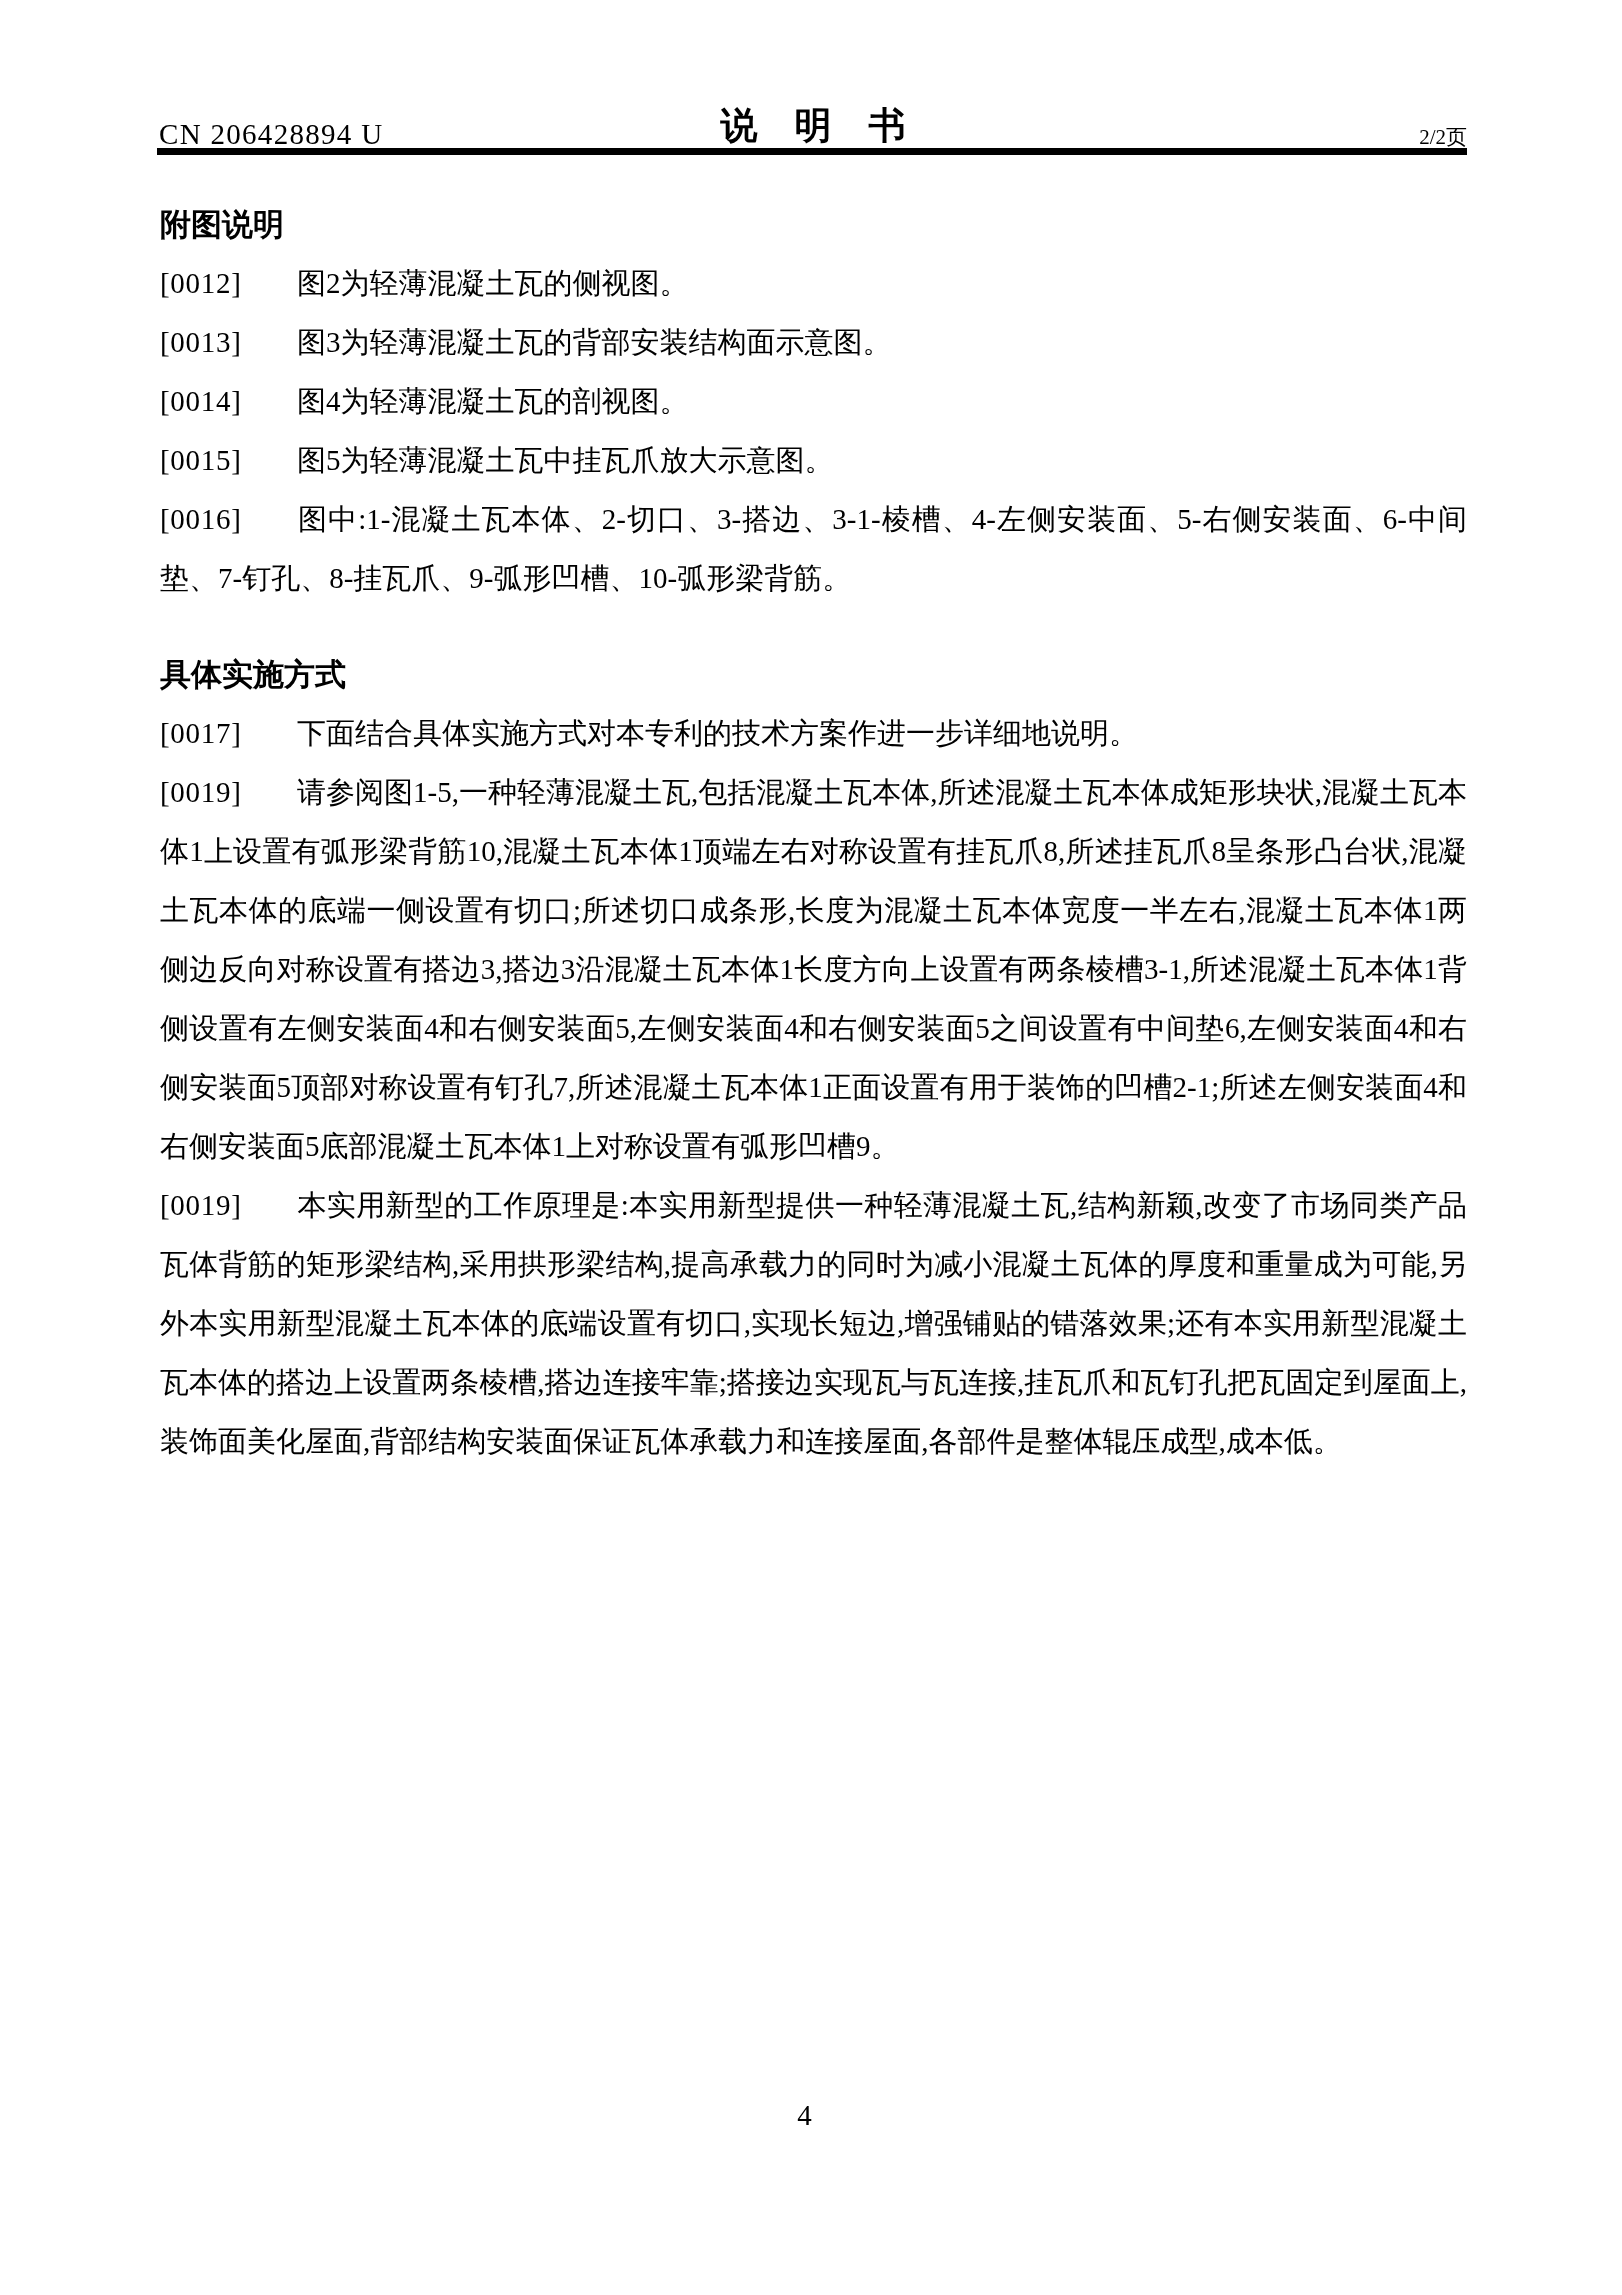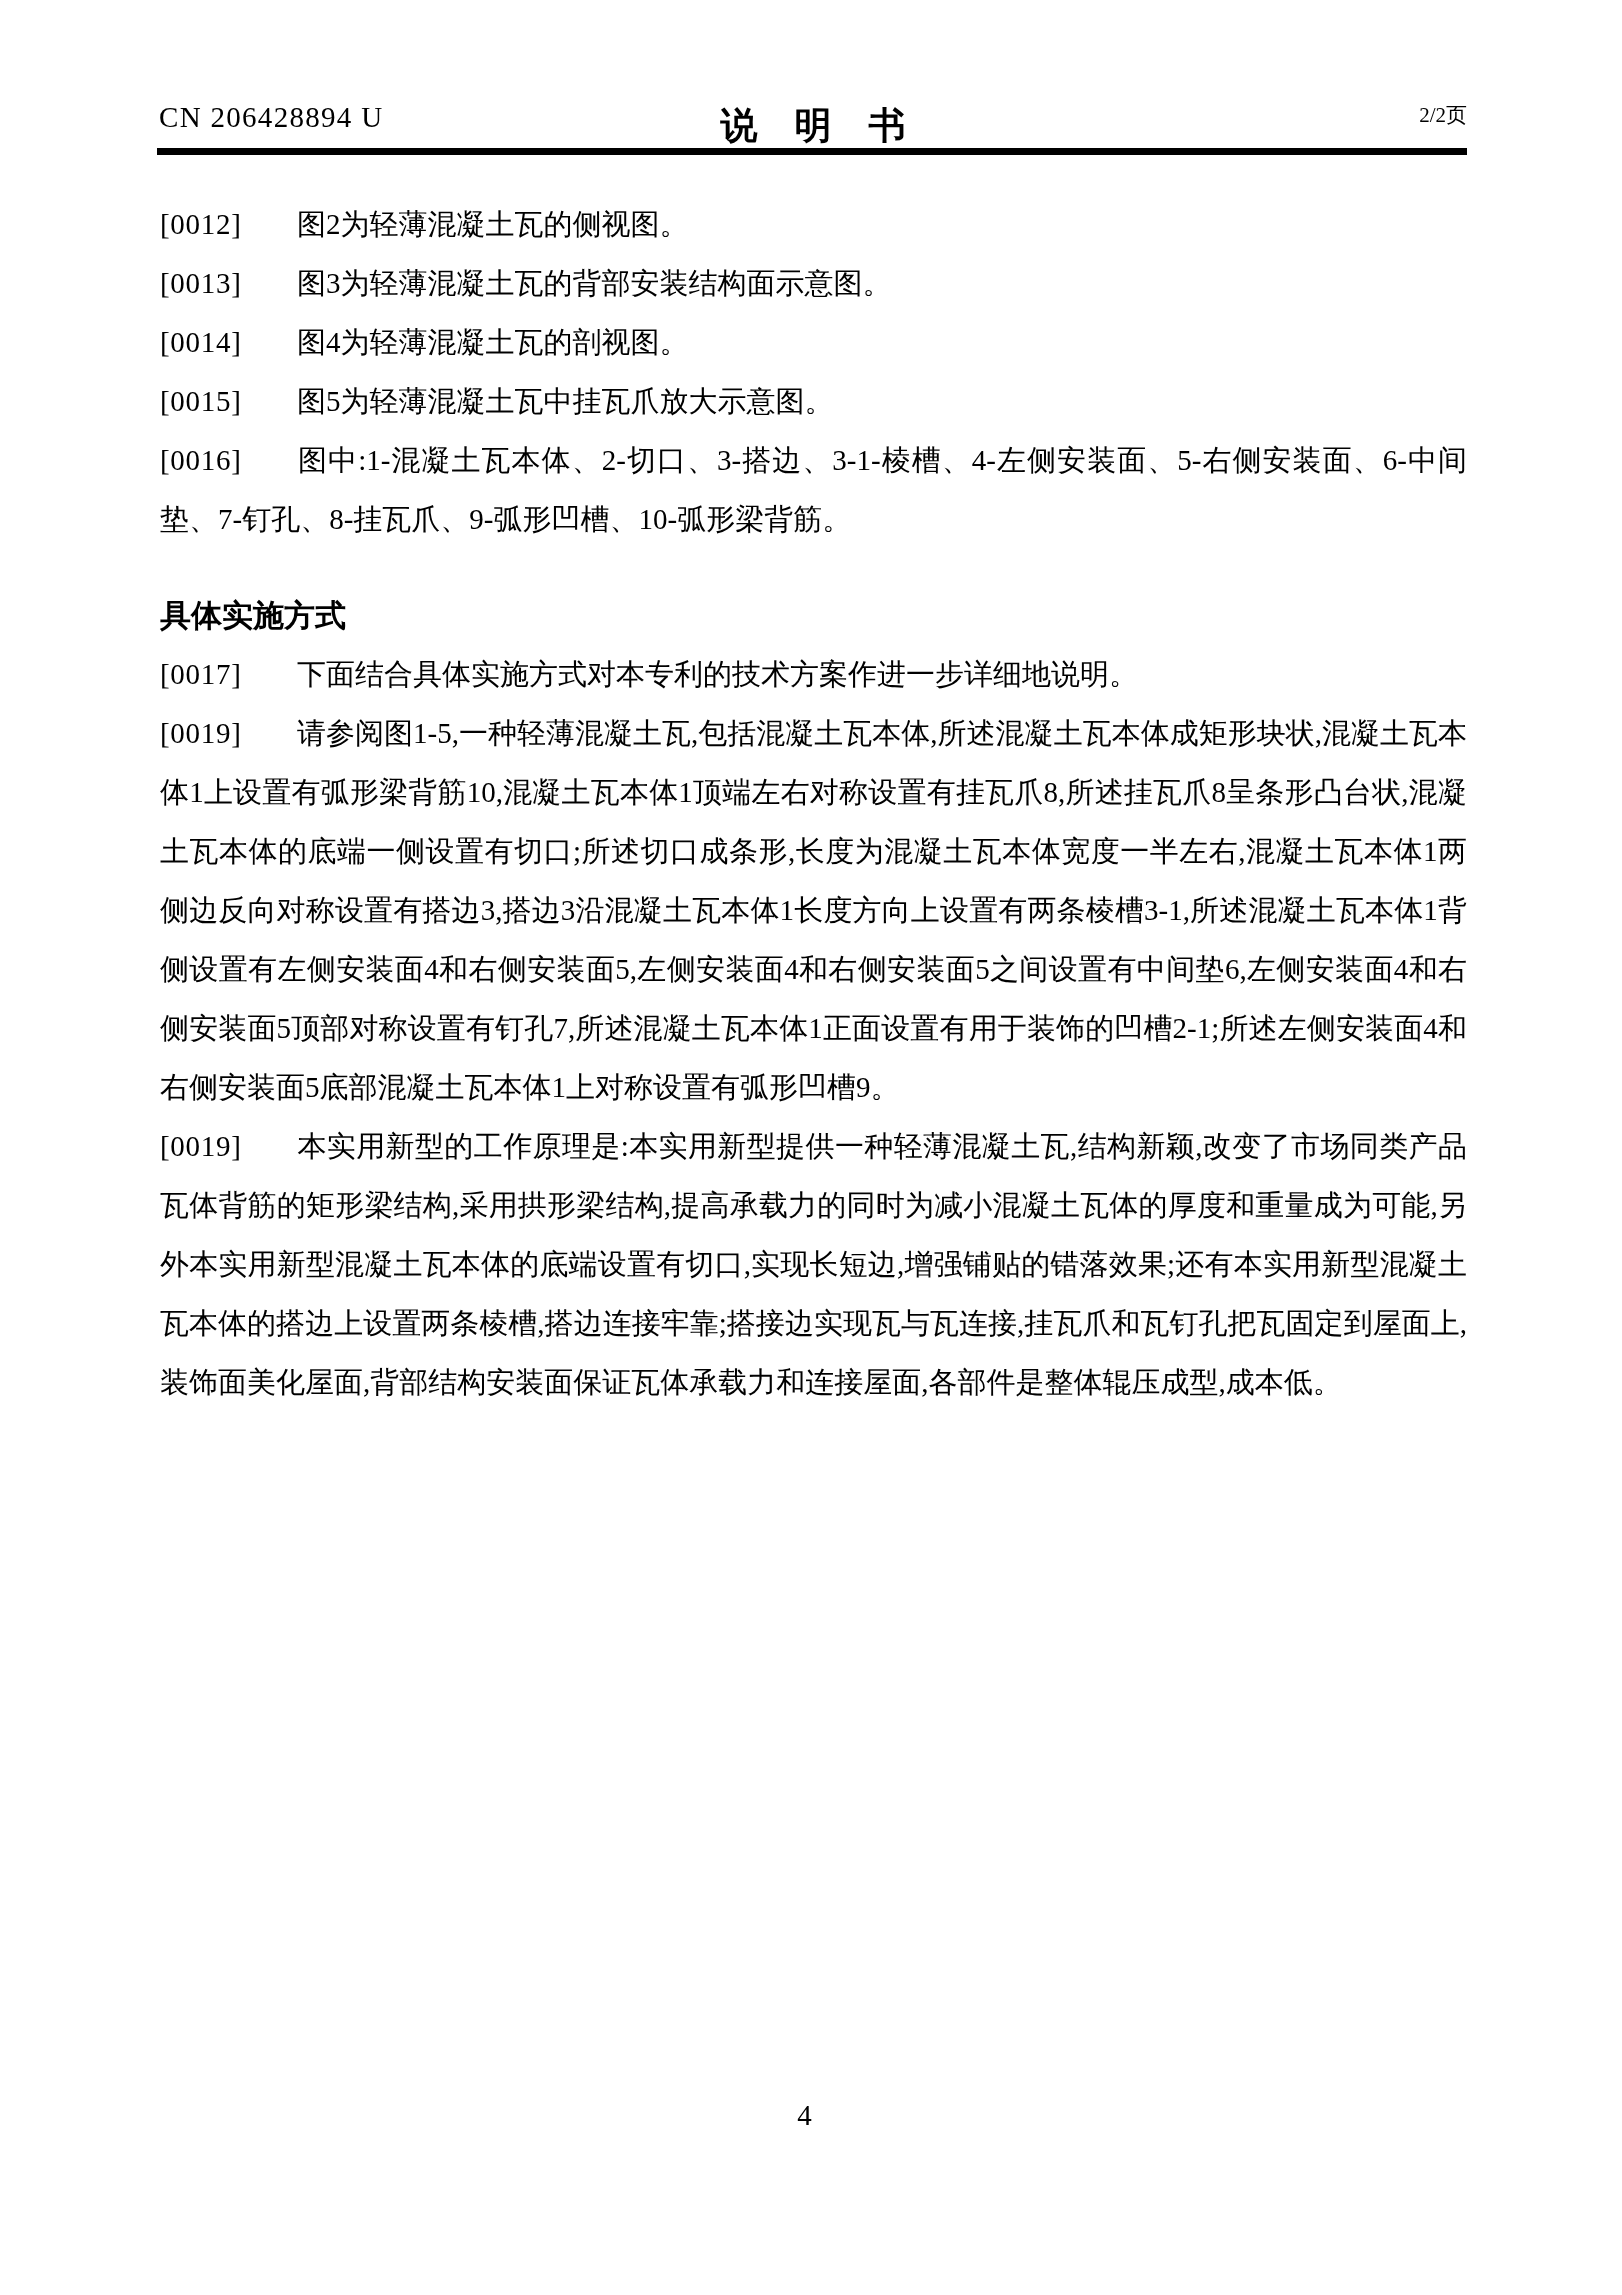--- a/index.html
+++ b/index.html
@@ -17,21 +17,21 @@
     font-family: "Liberation Serif", "DejaVu Serif", serif;
     overflow: hidden;
   }
   
   .header {
     position: absolute;
     top: 101px;
     left: 159px;
     width: 1308px;
     display: flex;
-    align-items: flex-start;
+    align-items: flex-end;
     justify-content: space-between;
   }
   .doc-number {
     font-size: 29px;
     letter-spacing: 1.3px;
     white-space: nowrap;
     width: 366px;
   }
   .doc-title {
     font-size: 37px;
@@ -101,20 +101,21 @@
   <div class="header">
     <span class="doc-number">CN 206428894 U</span>
     <span class="doc-title">说明书</span>
     <span class="page-info">2/2页</span>
   </div>
   <div class="header-rule"></div>
 
   <div class="content">
 
     <div class="section">
+      <h2 class="section-heading">附图说明</h2>
       <p class="para"><span class="ptag">[0012]</span><span>图2为轻薄混凝土瓦的侧视图。</span></p>
       <p class="para"><span class="ptag">[0013]</span><span>图3为轻薄混凝土瓦的背部安装结构面示意图。</span></p>
       <p class="para"><span class="ptag">[0014]</span><span>图4为轻薄混凝土瓦的剖视图。</span></p>
       <p class="para"><span class="ptag">[0015]</span><span>图5为轻薄混凝土瓦中挂瓦爪放大示意图。</span></p>
       <p class="para"><span class="ptag">[0016]</span><span>图中:1-混凝土瓦本体、2-切口、3-搭边、3-1-棱槽、4-左侧安装面、5-右侧安装面、6-中间垫、7-钉孔、8-挂瓦爪、9-弧形凹槽、10-弧形梁背筋。</span></p>
     </div>
 
     <div class="section">
       <h2 class="section-heading">具体实施方式</h2>
       <p class="para"><span class="ptag">[0017]</span><span>下面结合具体实施方式对本专利的技术方案作进一步详细地说明。</span></p>

